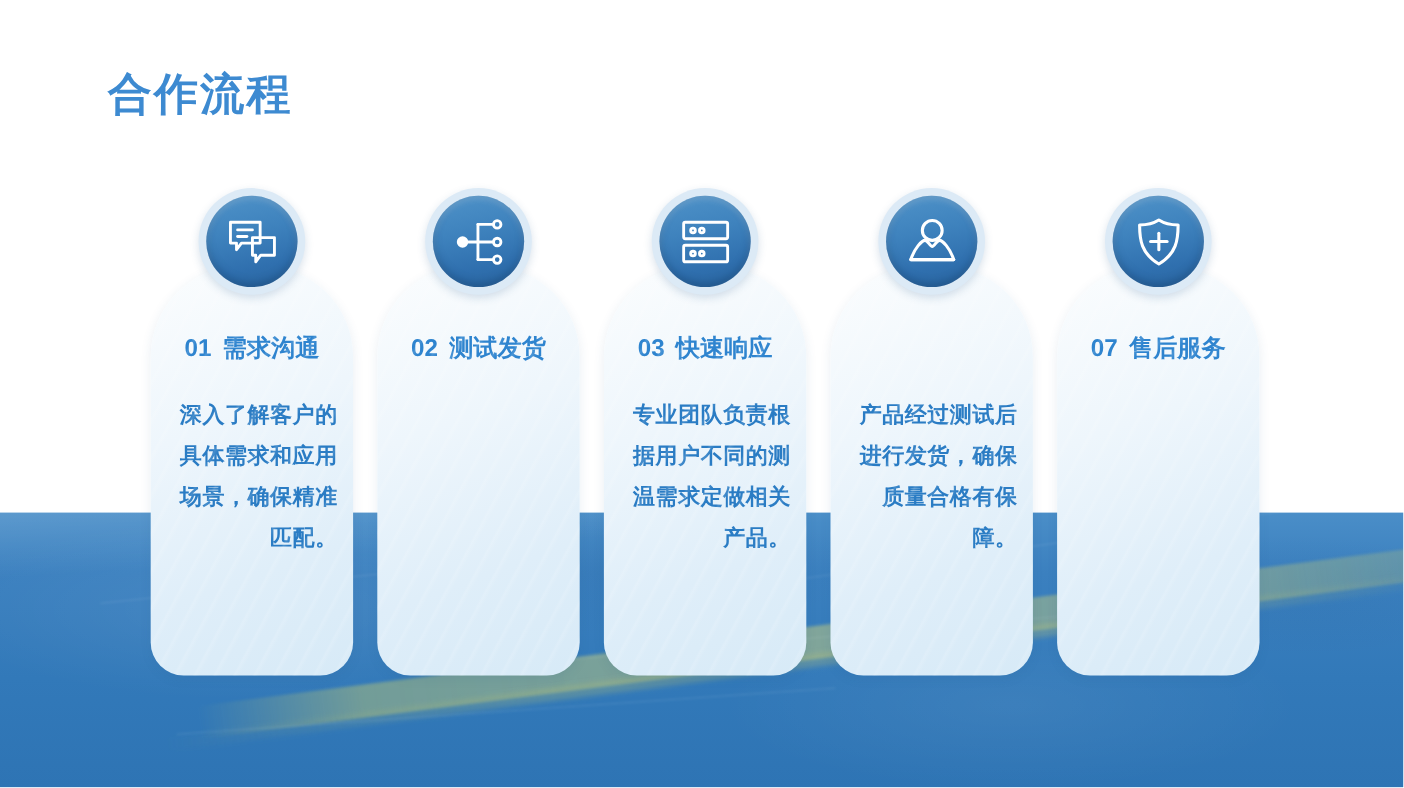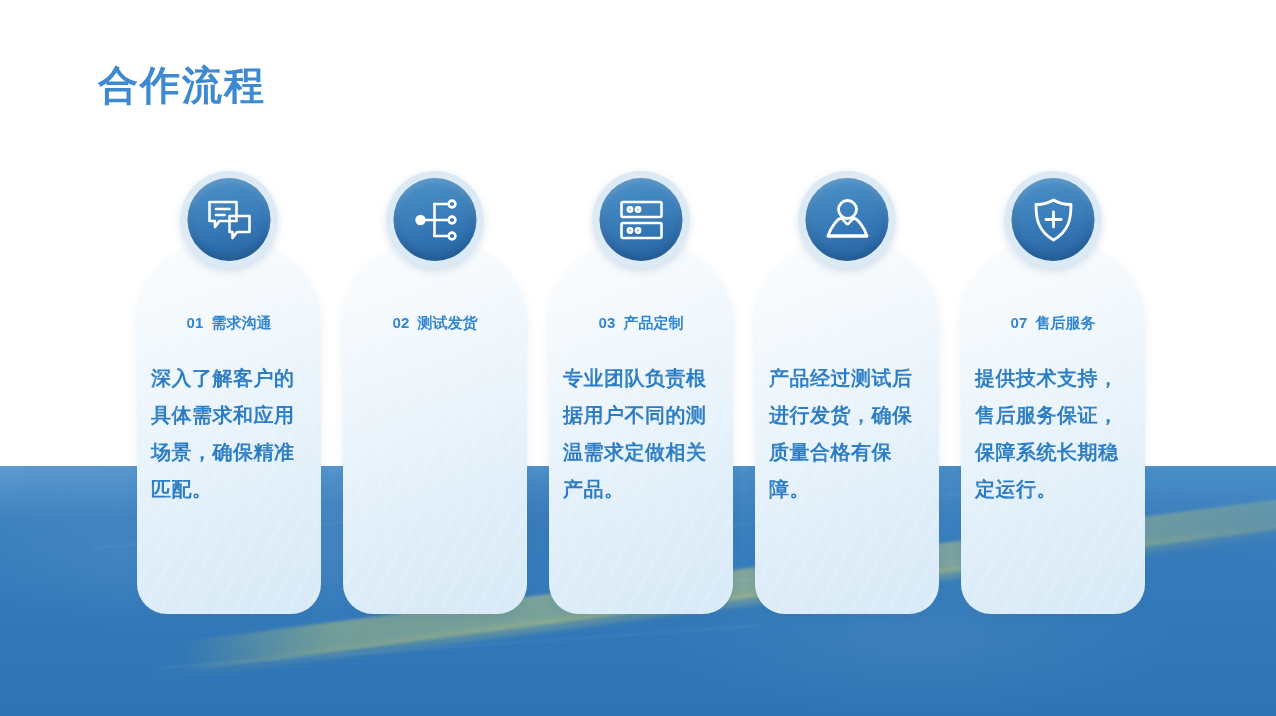--- a/index.html
+++ b/index.html
@@ -156,37 +156,37 @@
     display: flex;
     align-items: center;
     justify-content: center;
   }
   .icon-inner svg { display: block; }
 
   .card-title {
     position: absolute;
     left: 0;
     right: 0;
-    top: 72px;
+    top: 60px;
     text-align: center;
-    font-size: 15px;
+    font-size: 22px;
     font-weight: bold;
     color: #2e84cf;
     white-space: nowrap;
   }
   .card-title .num {
     color: #2e84cf;
     margin-right: 4px;
   }
   .card-body {
     position: absolute;
     left: 14px;
     right: 14px;
     top: 118px;
-    text-align: left;
+    text-align: right;
     font-size: 20px;
     font-weight: bold;
     line-height: 37px;
     color: #2a7cc4;
     letter-spacing: 0.5px;
   }
 </style>
 </head>
 <body>
 
@@ -253,21 +253,21 @@
             <rect x="3" y="3" width="40" height="15" rx="1.5"></rect>
             <rect x="3" y="24" width="40" height="15" rx="1.5"></rect>
             <circle cx="11.5" cy="10.5" r="2.1"></circle>
             <circle cx="19.5" cy="10.5" r="2.1"></circle>
             <circle cx="11.5" cy="31.5" r="2.1"></circle>
             <circle cx="19.5" cy="31.5" r="2.1"></circle>
           </svg>
         </div>
       </div>
       <div class="card-title">
-        <span class="num">03 </span><span>产品定制</span>
+        <span class="num">03 </span><span>快速响应</span>
       </div>
       <div class="card-body">专业团队负责根据用户不同的测温需求定做相关产品。</div>
     </div>
 
     <div class="card">
       <div class="icon-badge">
         <div class="icon-inner">
           <svg width="46" height="44" viewBox="0 0 46 44" fill="none" stroke="#ffffff" stroke-width="2.8" stroke-linejoin="round" stroke-linecap="round">
             <circle cx="23" cy="11.5" r="9"></circle>
             <path d="M3.5 38 C7 27.5 13.5 20.5 16.5 20.5 C19 20.5 21 26 23 26 C25 26 27 20.5 29.5 20.5 C32.5 20.5 39 27.5 42.5 38 Z"></path>
@@ -284,17 +284,16 @@
           <svg width="44" height="46" viewBox="0 0 44 46" fill="none" stroke="#ffffff" stroke-width="2.8" stroke-linejoin="round" stroke-linecap="round">
             <path d="M22 3 C16.5 6.5 9.5 7.5 4.5 7.5 C4.5 21 6 33.5 22 43 C38 33.5 39.5 21 39.5 7.5 C34.5 7.5 27.5 6.5 22 3 Z"></path>
             <path d="M22 15 V30"></path>
             <path d="M14.5 22.5 H29.5"></path>
           </svg>
         </div>
       </div>
       <div class="card-title">
         <span class="num">07 </span><span>售后服务</span>
       </div>
-      <div class="card-body">提供技术支持，售后服务保证，保障系统长期稳定运行。</div>
     </div>
 
   </div>
 </div>
 
 </body></html>

